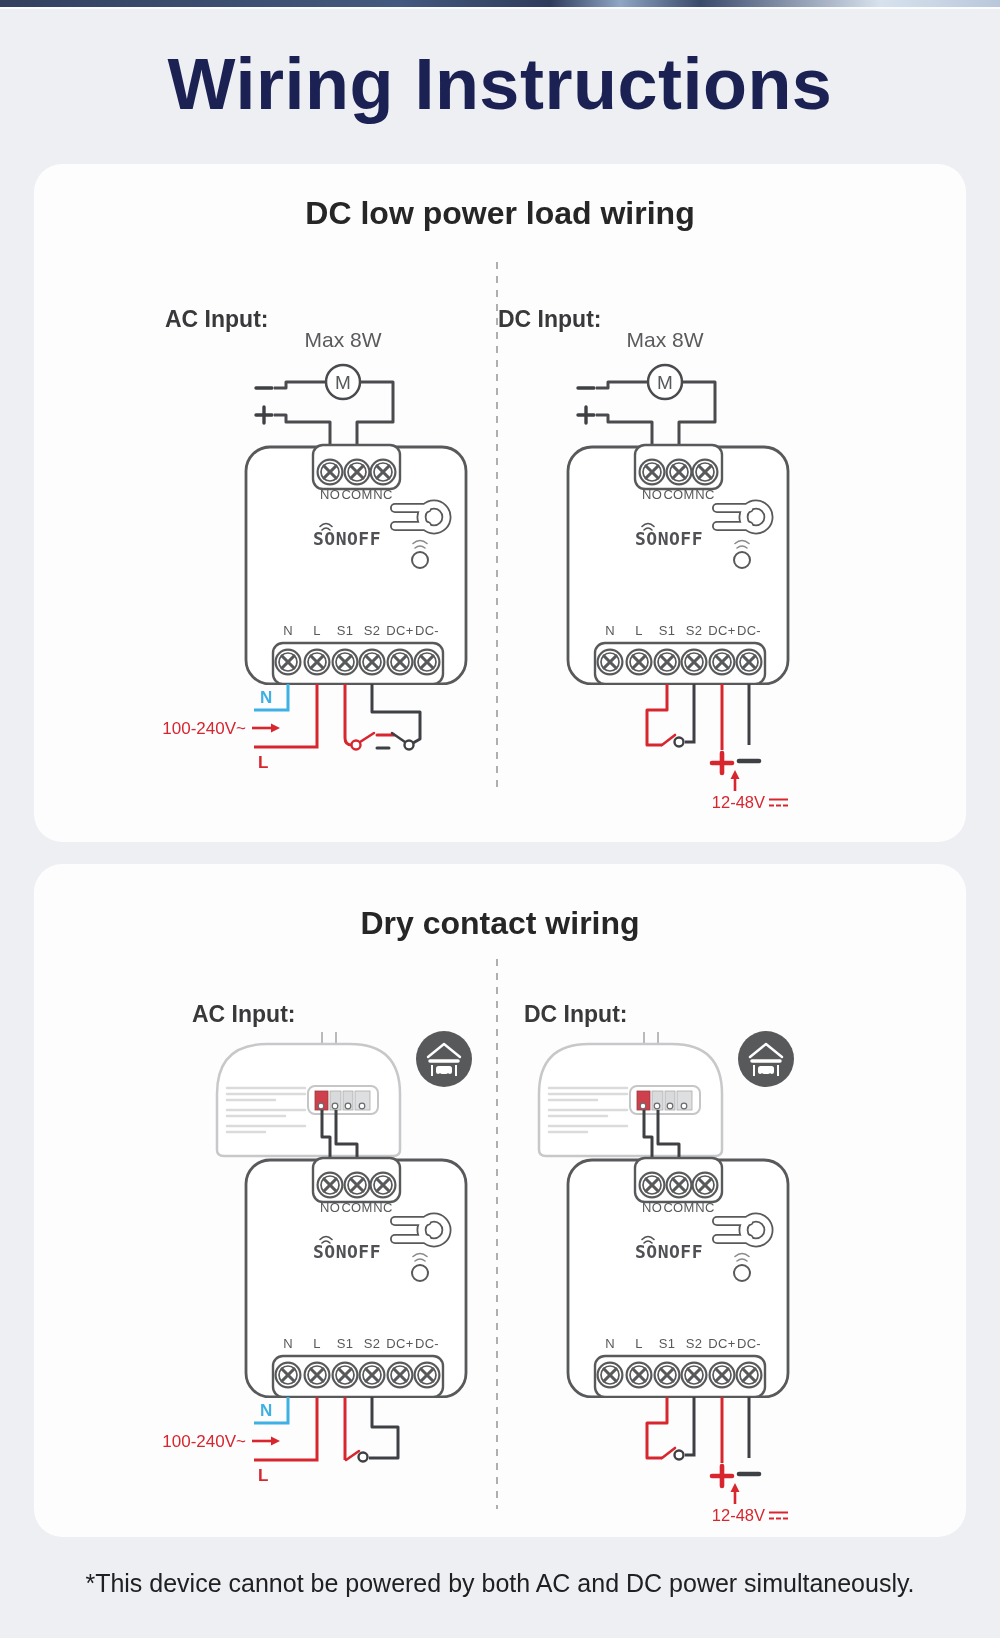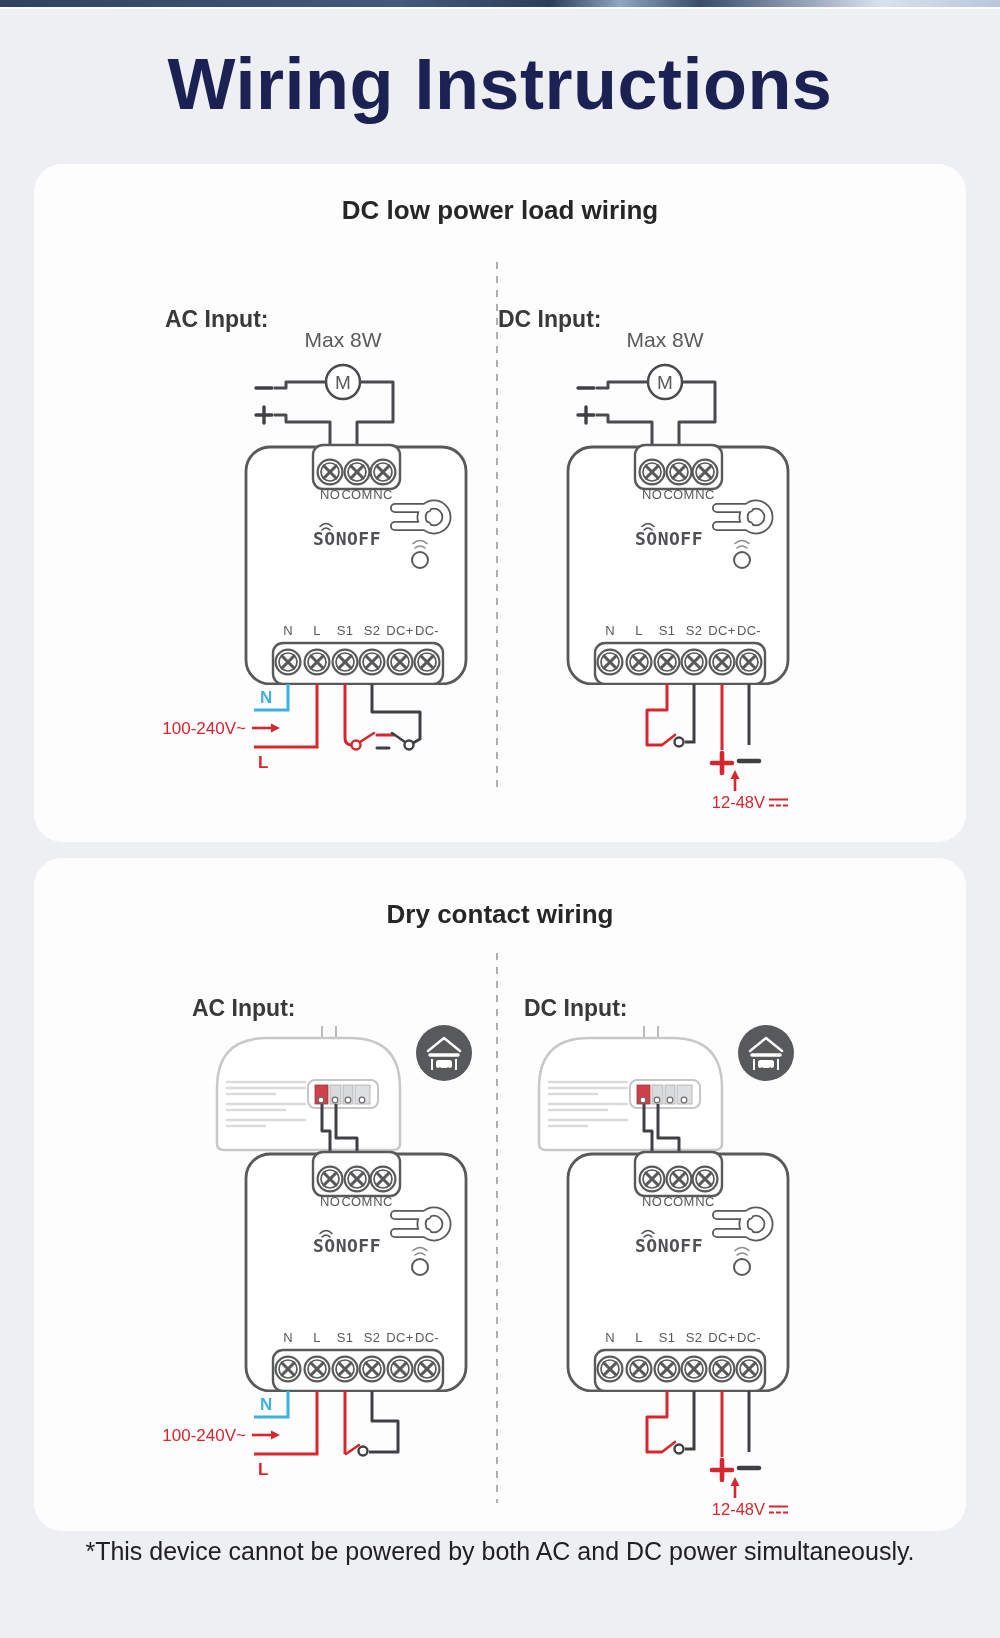--- a/index.html
+++ b/index.html
@@ -23,34 +23,35 @@
     letter-spacing:0.5px;
     line-height:70px;
   }
   .card{
     position:relative;
     margin:0 34px;
     background:#fdfdfe;
     border-radius:28px;
   }
   .card-1{margin-top:45px;height:678px;}
-  .card-2{margin-top:16px;height:673px;}
+  .card-2{margin-top:22px;height:673px;}
   h2.card-title{
     margin:0;
     text-align:center;
-    font-size:26px;
+    font-size:32px;
     font-weight:700;
     color:#262626;
   }
   .card-1 h2.card-title{padding-top:31px;}
   .card-2 h2.card-title{padding-top:41px;}
   .diagram-svg{position:absolute;left:0;display:block;}
   .card-1 .diagram-svg{top:78px;}
   .card-2 .diagram-svg{top:80px;}
   .footnote{
+    margin-top:26px;
     text-align:center;
     font-size:25px;
     line-height:40px;
     color:#202022;
   }
   svg text{font-family:"Liberation Sans", sans-serif;}
   .lbl-input{font-size:23px;font-weight:600;fill:#39393b;}
   .lbl-max{font-size:21px;fill:#5a5b5d;}
   .lbl-motor{font-size:19px;fill:#58595b;}
   .lbl-term{font-size:13px;fill:#58595b;letter-spacing:0.3px;}

